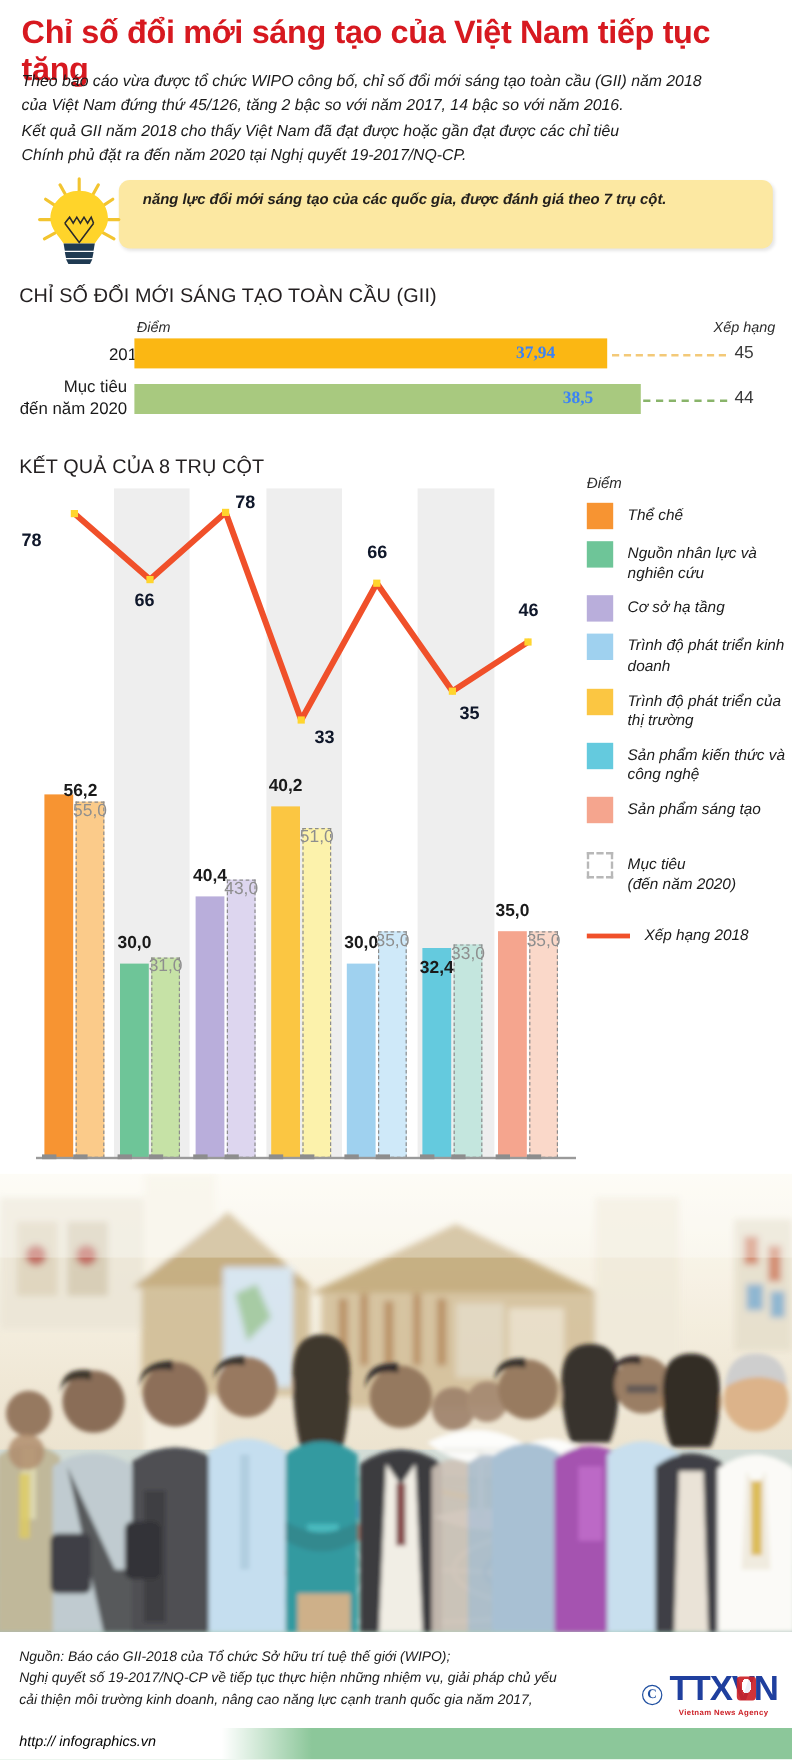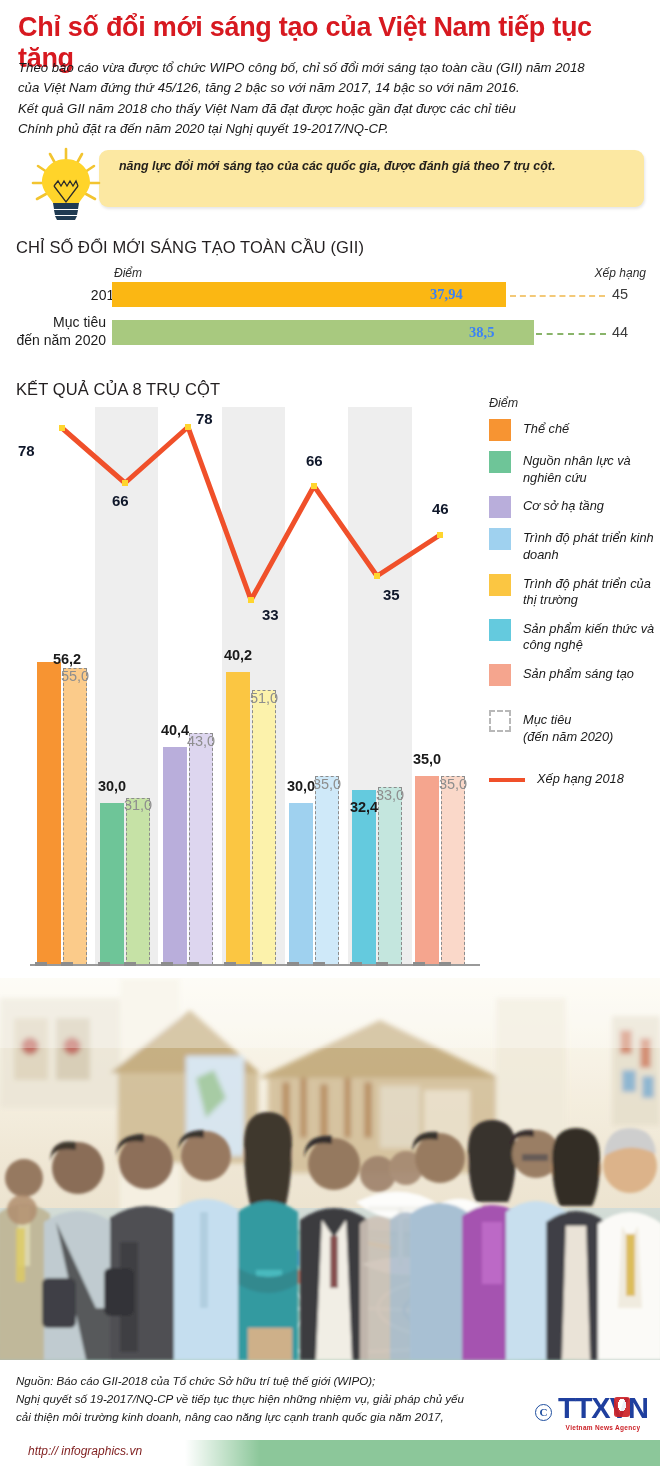--- a/index.html
+++ b/index.html
@@ -118,23 +118,23 @@
   
   .footer { position: absolute; left: 0; top: 1360px; width: 660px; height: 107px; background: #fff; }
   .source {
     position: absolute; left: 16px; top: 12px; width: 520px;
     font-family: "Liberation Sans", sans-serif; font-style: italic;
     font-size: 11.6px; line-height: 1.55; color: #1a1a1a;
   }
   .source p { margin: 0; }
   .url-band2 { position: absolute; left: 0; top: 80px; width: 660px; height: 26px; background: #8cc79a; }
   .url-txt {
-    position: absolute; left: 28px; top: 84px;
+    position: absolute; left: 16px; top: 84px;
     font-family: "Liberation Sans", sans-serif; font-style: italic;
-    font-size: 12px; color: #7f1d1d; z-index: 3;
+    font-size: 12px; color: #000000; z-index: 3;
   }
   .url-white {
     position: absolute; left: 0; top: 80px; width: 185px; height: 26px; background: #ffffff; z-index: 2;
   }
   .url-fade {
     position: absolute; left: 185px; top: 80px; width: 75px; height: 26px; z-index: 2;
     background: linear-gradient(to right, #ffffff, rgba(255,255,255,0));
   }
   .ttx { position: absolute; right: 12px; top: 34px; display: flex; align-items: center; }
   .ttx-c {

